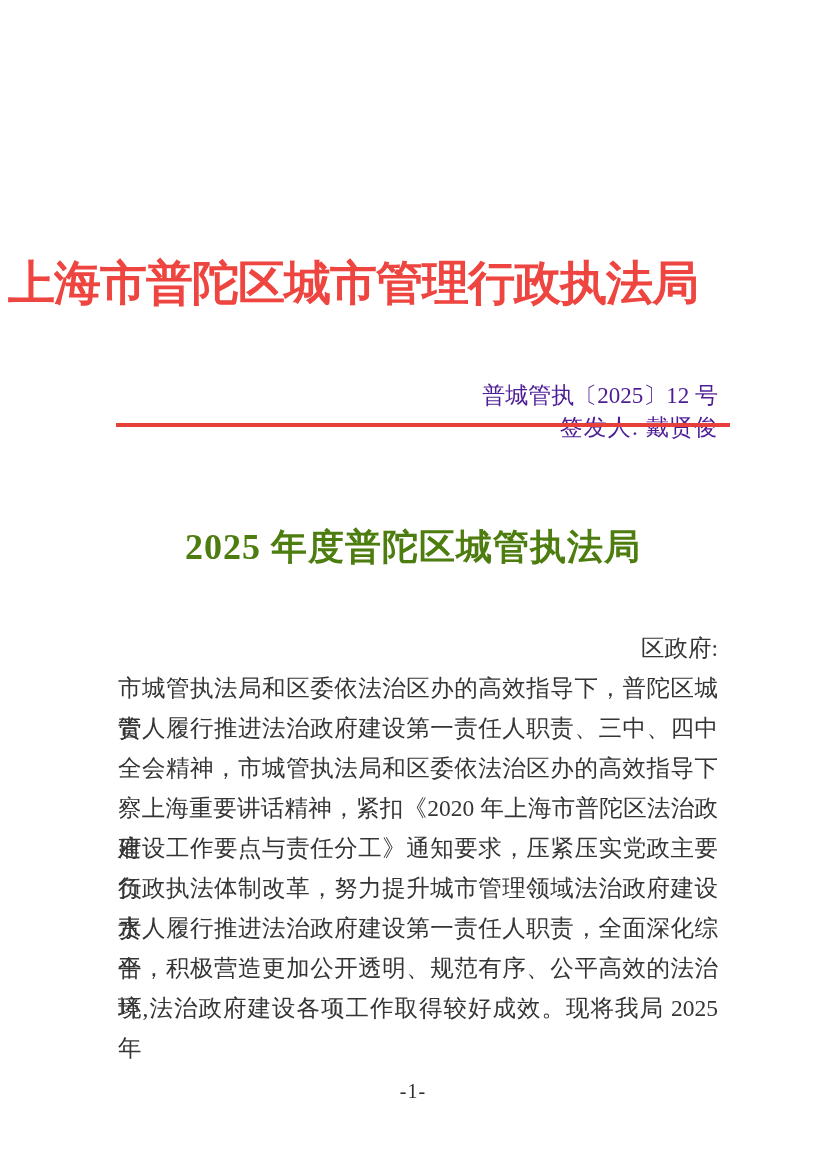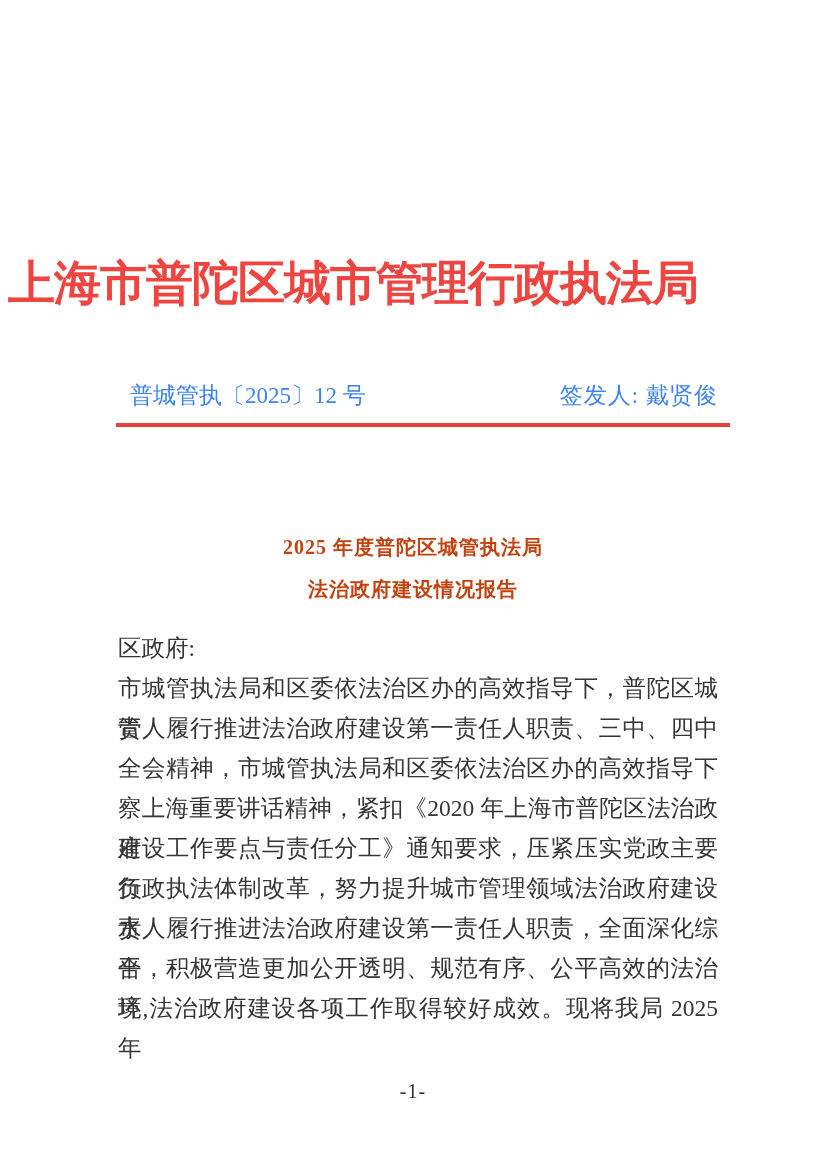--- a/index.html
+++ b/index.html
@@ -35,22 +35,23 @@
   
   .doc-row {
     position: absolute;
     top: 380px;
     left: 118px;
     width: 600px;
     display: flex;
     justify-content: space-between;
     align-items: flex-end;
     font-size: 23px;
-    color: #3b82f6;
+    color: #4c1d95;
     line-height: 1.4;
+    flex-direction: column;
   }
   .doc-number { padding-left: 12px; }
   .signer { letter-spacing: 1px; }
 
   
   .red-rule {
     position: absolute;
     top: 423px;
     left: 116px;
     width: 614px;
@@ -58,40 +59,41 @@
     background: #e73f3a;
   }
 
   
   .doc-title {
     position: absolute;
     top: 526px;
     left: 0;
     width: 826px;
     text-align: center;
-    font-size: 20px;
+    font-size: 36px;
     font-weight: 700;
     line-height: 42px;
-    color: #c2410c;
+    color: #4d7c0f;
     letter-spacing: 1px;
   }
 
   
   .body-block {
     position: absolute;
     top: 628px;
     left: 118px;
     width: 600px;
     font-size: 23.5px;
     line-height: 40px;
     color: #353535;
   }
   .body-line {
     height: 40px;
     white-space: nowrap;
+    text-align: right;
   }
   .body-line.justify {
     white-space: normal;
     text-align: justify;
     text-align-last: justify;
   }
   .body-line.indent {
     padding-left: 47px;
   }
 
@@ -116,21 +118,20 @@
 
   <div class="doc-row">
     <span class="doc-number">普城管执〔2025〕12 号</span>
     <span class="signer">签发人: 戴贤俊</span>
   </div>
 
   <div class="red-rule"></div>
 
   <div class="doc-title">
     <div>2025 年度普陀区城管执法局</div>
-    <div>法治政府建设情况报告</div>
   </div>
 
   <div class="body-block">
     <div class="body-line">区政府:</div>
     <div class="body-line justify">市城管执法局和区委依法治区办的高效指导下，普陀区城管</div>
     <div class="body-line justify">责人履行推进法治政府建设第一责任人职责、三中、四中</div>
     <div class="body-line justify">全会精神，市城管执法局和区委依法治区办的高效指导下</div>
     <div class="body-line justify">察上海重要讲话精神，紧扣《2020 年上海市普陀区法治政府</div>
     <div class="body-line justify">建设工作要点与责任分工》通知要求，压紧压实党政主要负</div>
     <div class="body-line justify">行政执法体制改革，努力提升城市管理领域法治政府建设水</div>

